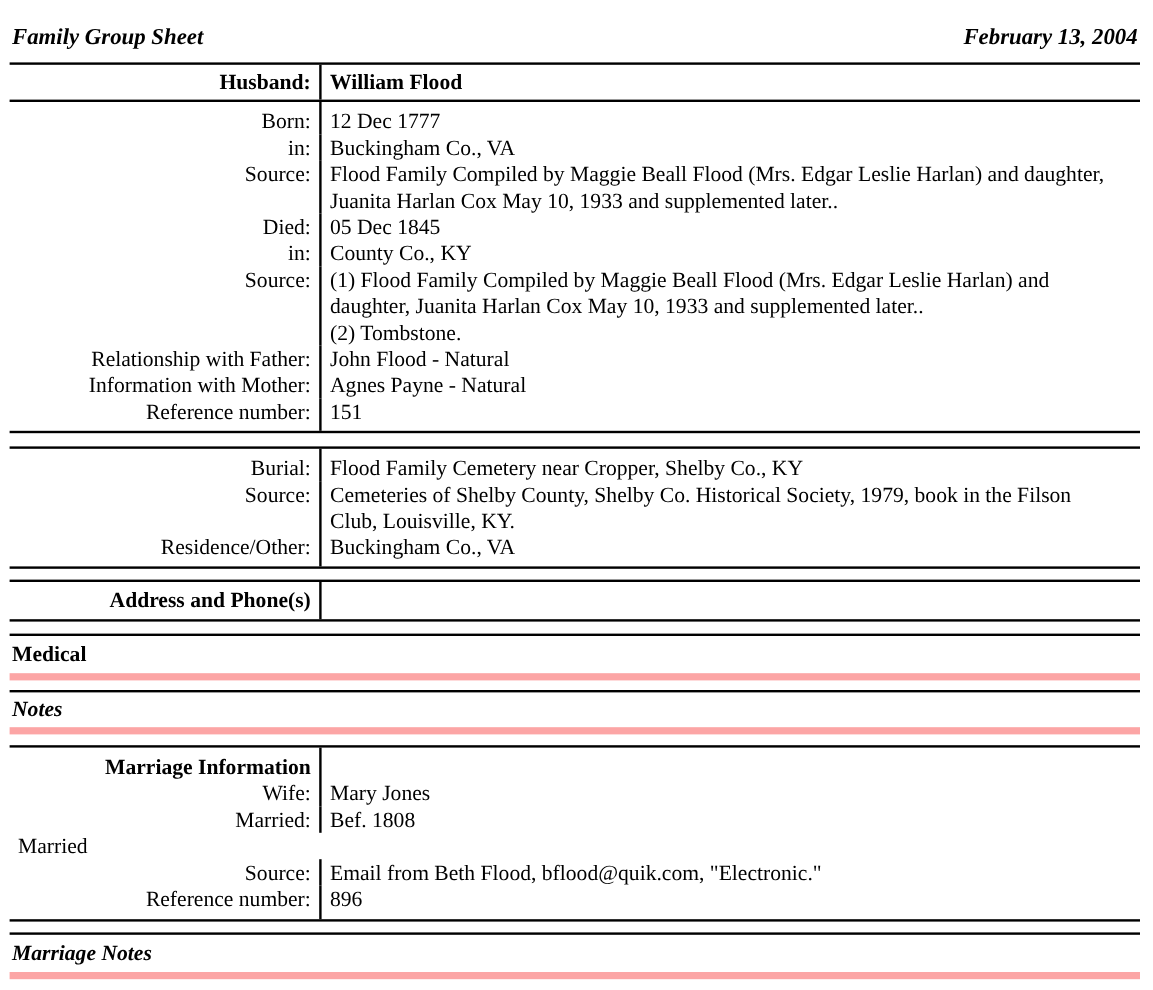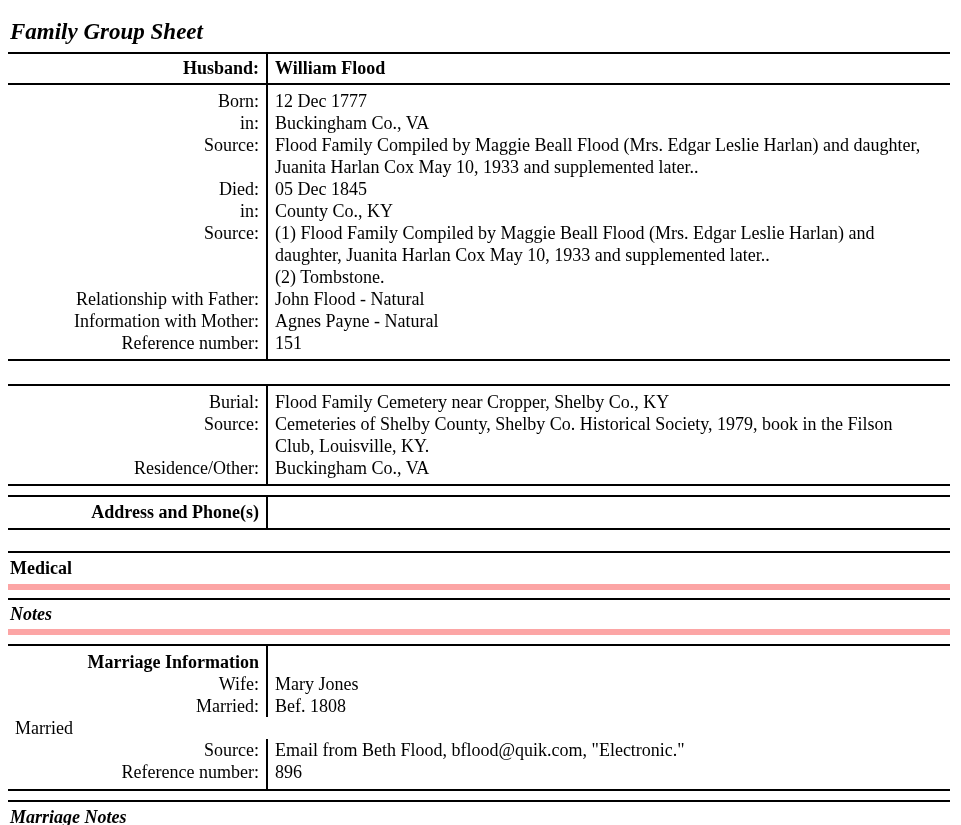--- a/index.html
+++ b/index.html
@@ -23,21 +23,21 @@
   
   .header {
     display: flex;
     justify-content: space-between;
     align-items: flex-end;
     padding: 0 2px 5px 2px;
     line-height: 31px;
   }
   .header .title,
   .header .date {
-    font-size: 23px;
+    font-size: 19px;
     font-weight: bold;
     font-style: italic;
     white-space: nowrap;
   }
   
   .block {
     border-top: 2px solid #000;
     border-bottom: 2px solid #000;
   }
   .row {
@@ -69,34 +69,35 @@
   
   .fullrow {
     border-top: 2px solid #000;
     border-bottom: 6px solid #fca5a5;
     padding: 4px 2px 5px 2px;
   }
   .fullrow.tight { padding: 3px 2px 4px 2px; font-family: Liberation Serif, serif; }
   .b  { font-weight: bold; }
   .bi { font-weight: bold; font-style: italic; }
   
-  .m-husband  { margin-bottom: 23px; }
+  .m-husband  { margin-bottom: 11px; }
   .m-burial   { margin-bottom: 9px; }
-  .m-address  { margin-bottom: 21px; }
+  .m-address  { margin-bottom: 10px; }
   .m-medical  { margin-bottom: 8px; }
   .m-notes    { margin-bottom: 9px; }
   .m-marriage { margin-bottom: 9px; }
 </style>
 </head>
 <body>
 
 <div class="page">
 
   <div class="header">
     <span class="title">Family Group Sheet</span>
+    <span class="date">February 13, 2004</span>
   </div>
 
   <div class="block m-husband">
     <div class="row husband-row">
       <div class="label b">Husband:</div>
       <div class="value b">William Flood</div>
     </div>
     <div class="rows">
       <div class="row">
         <div class="label">Born:</div>

